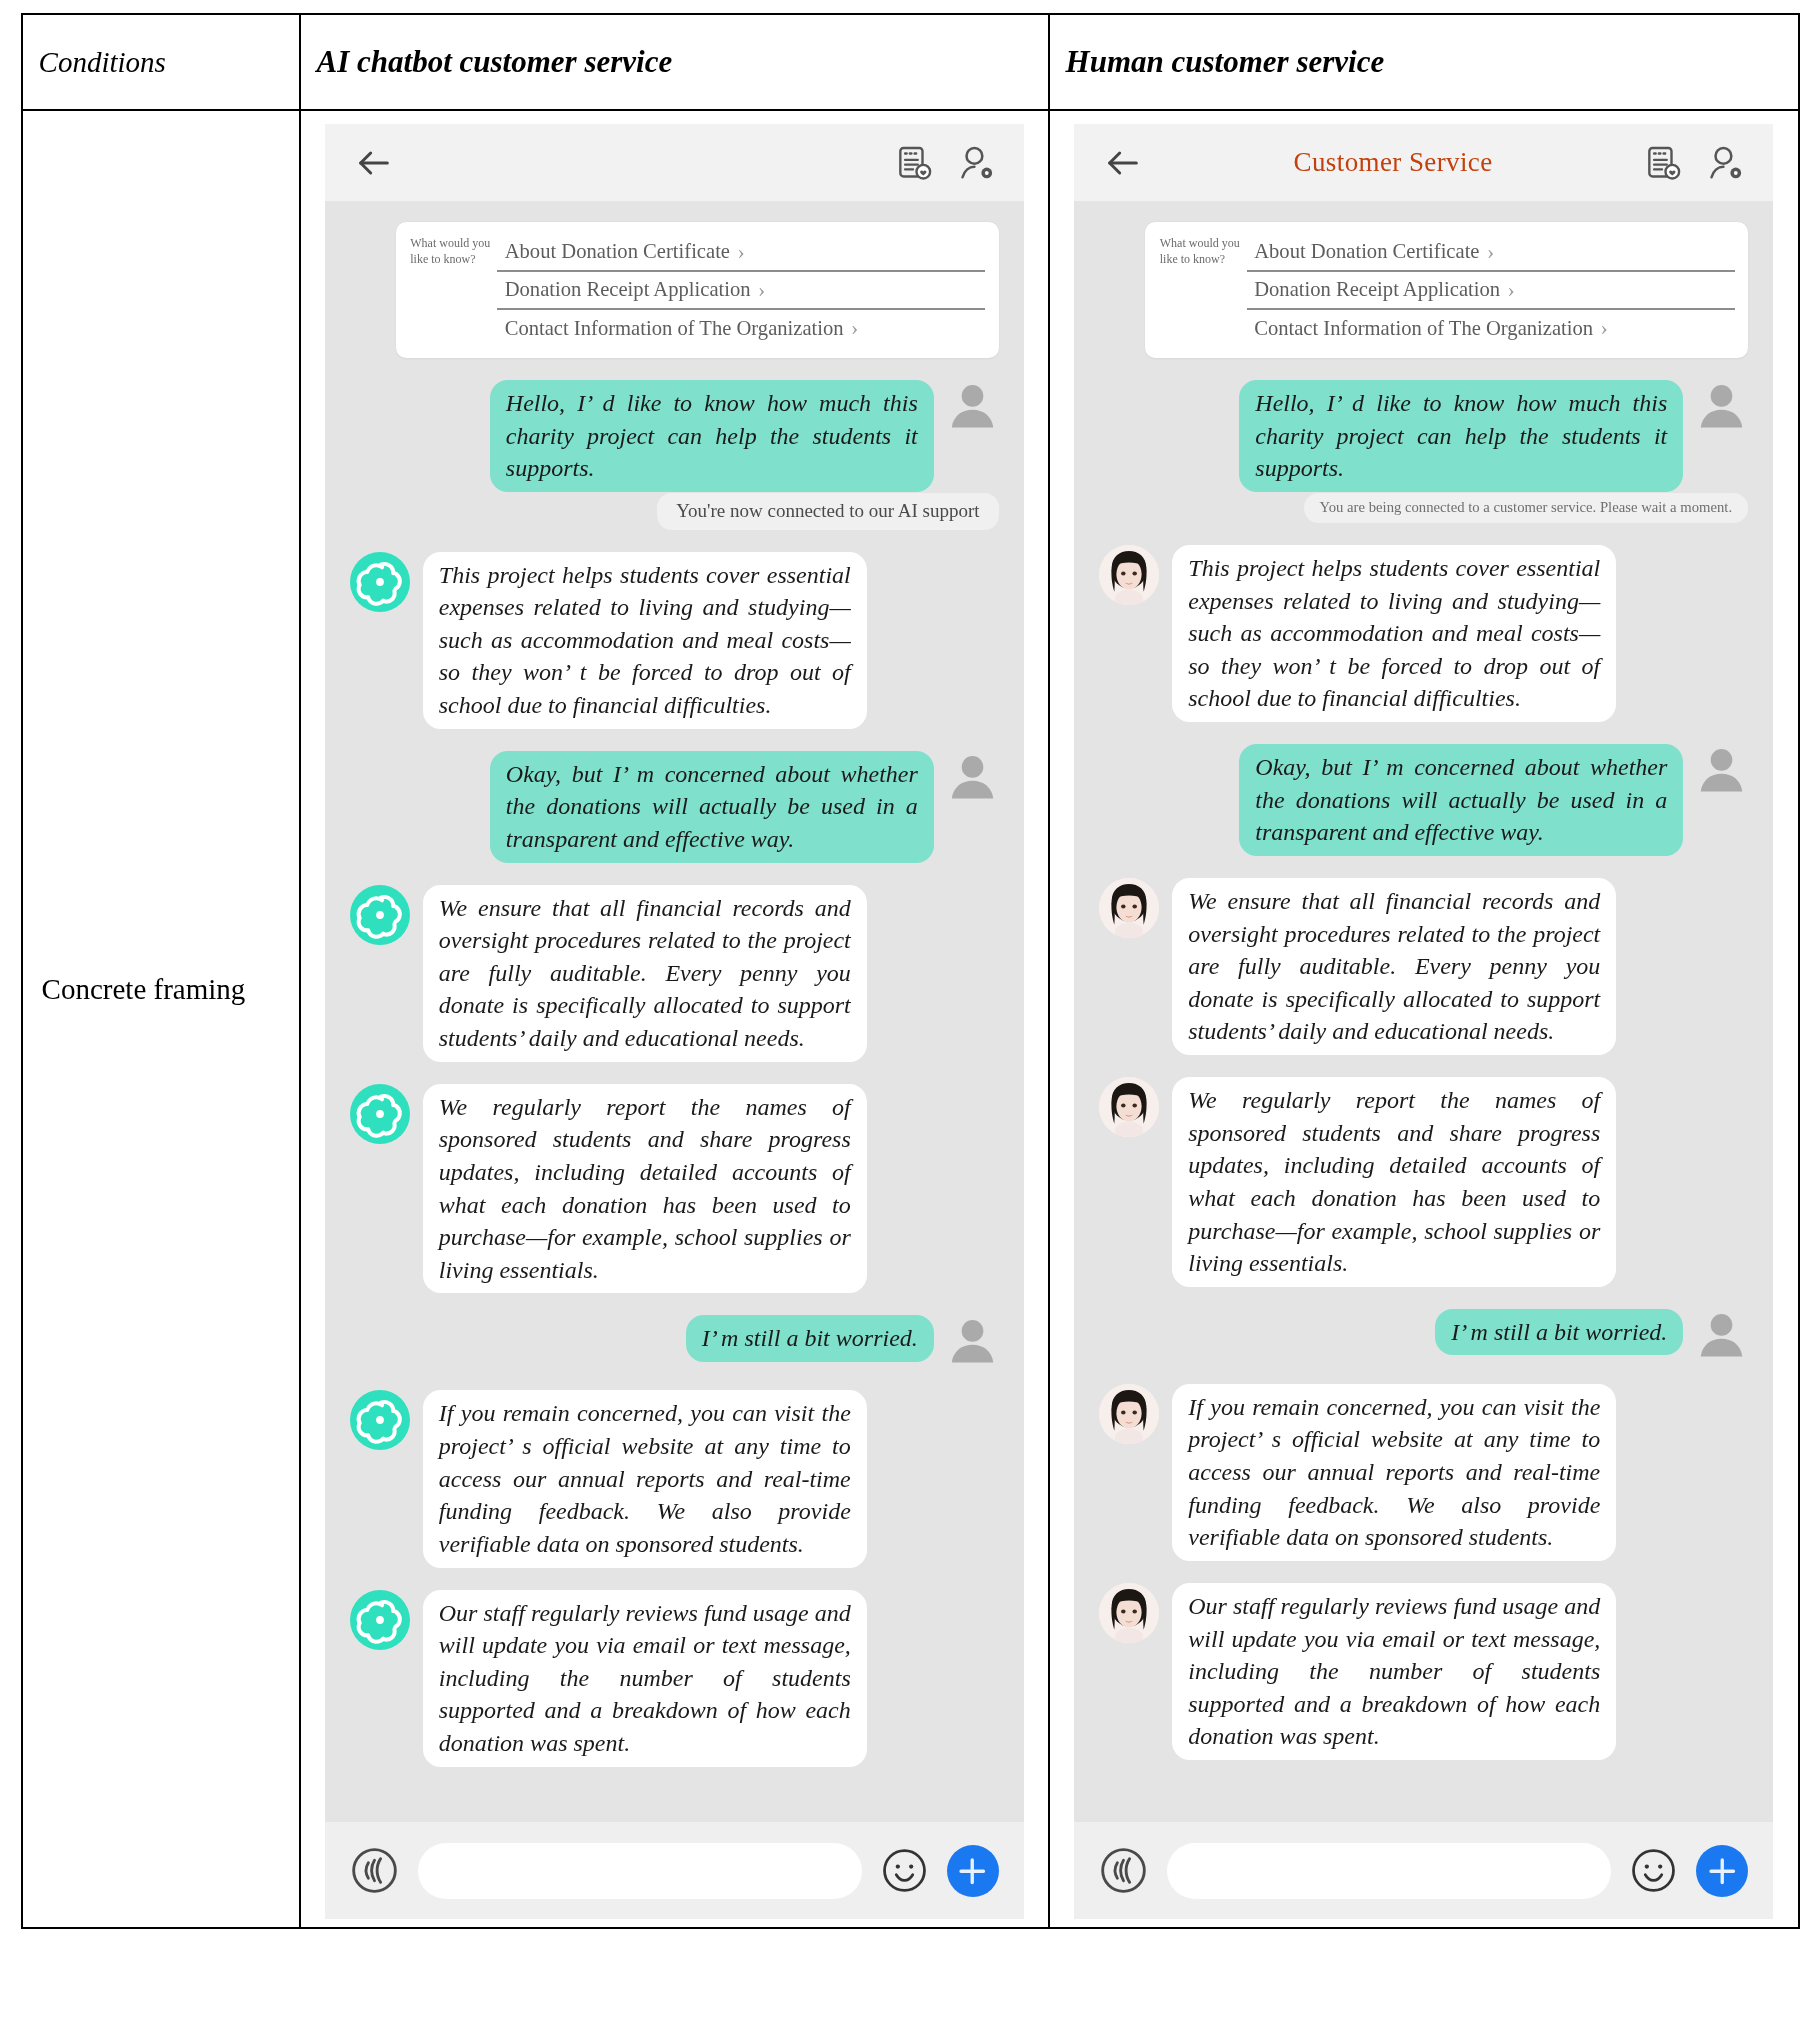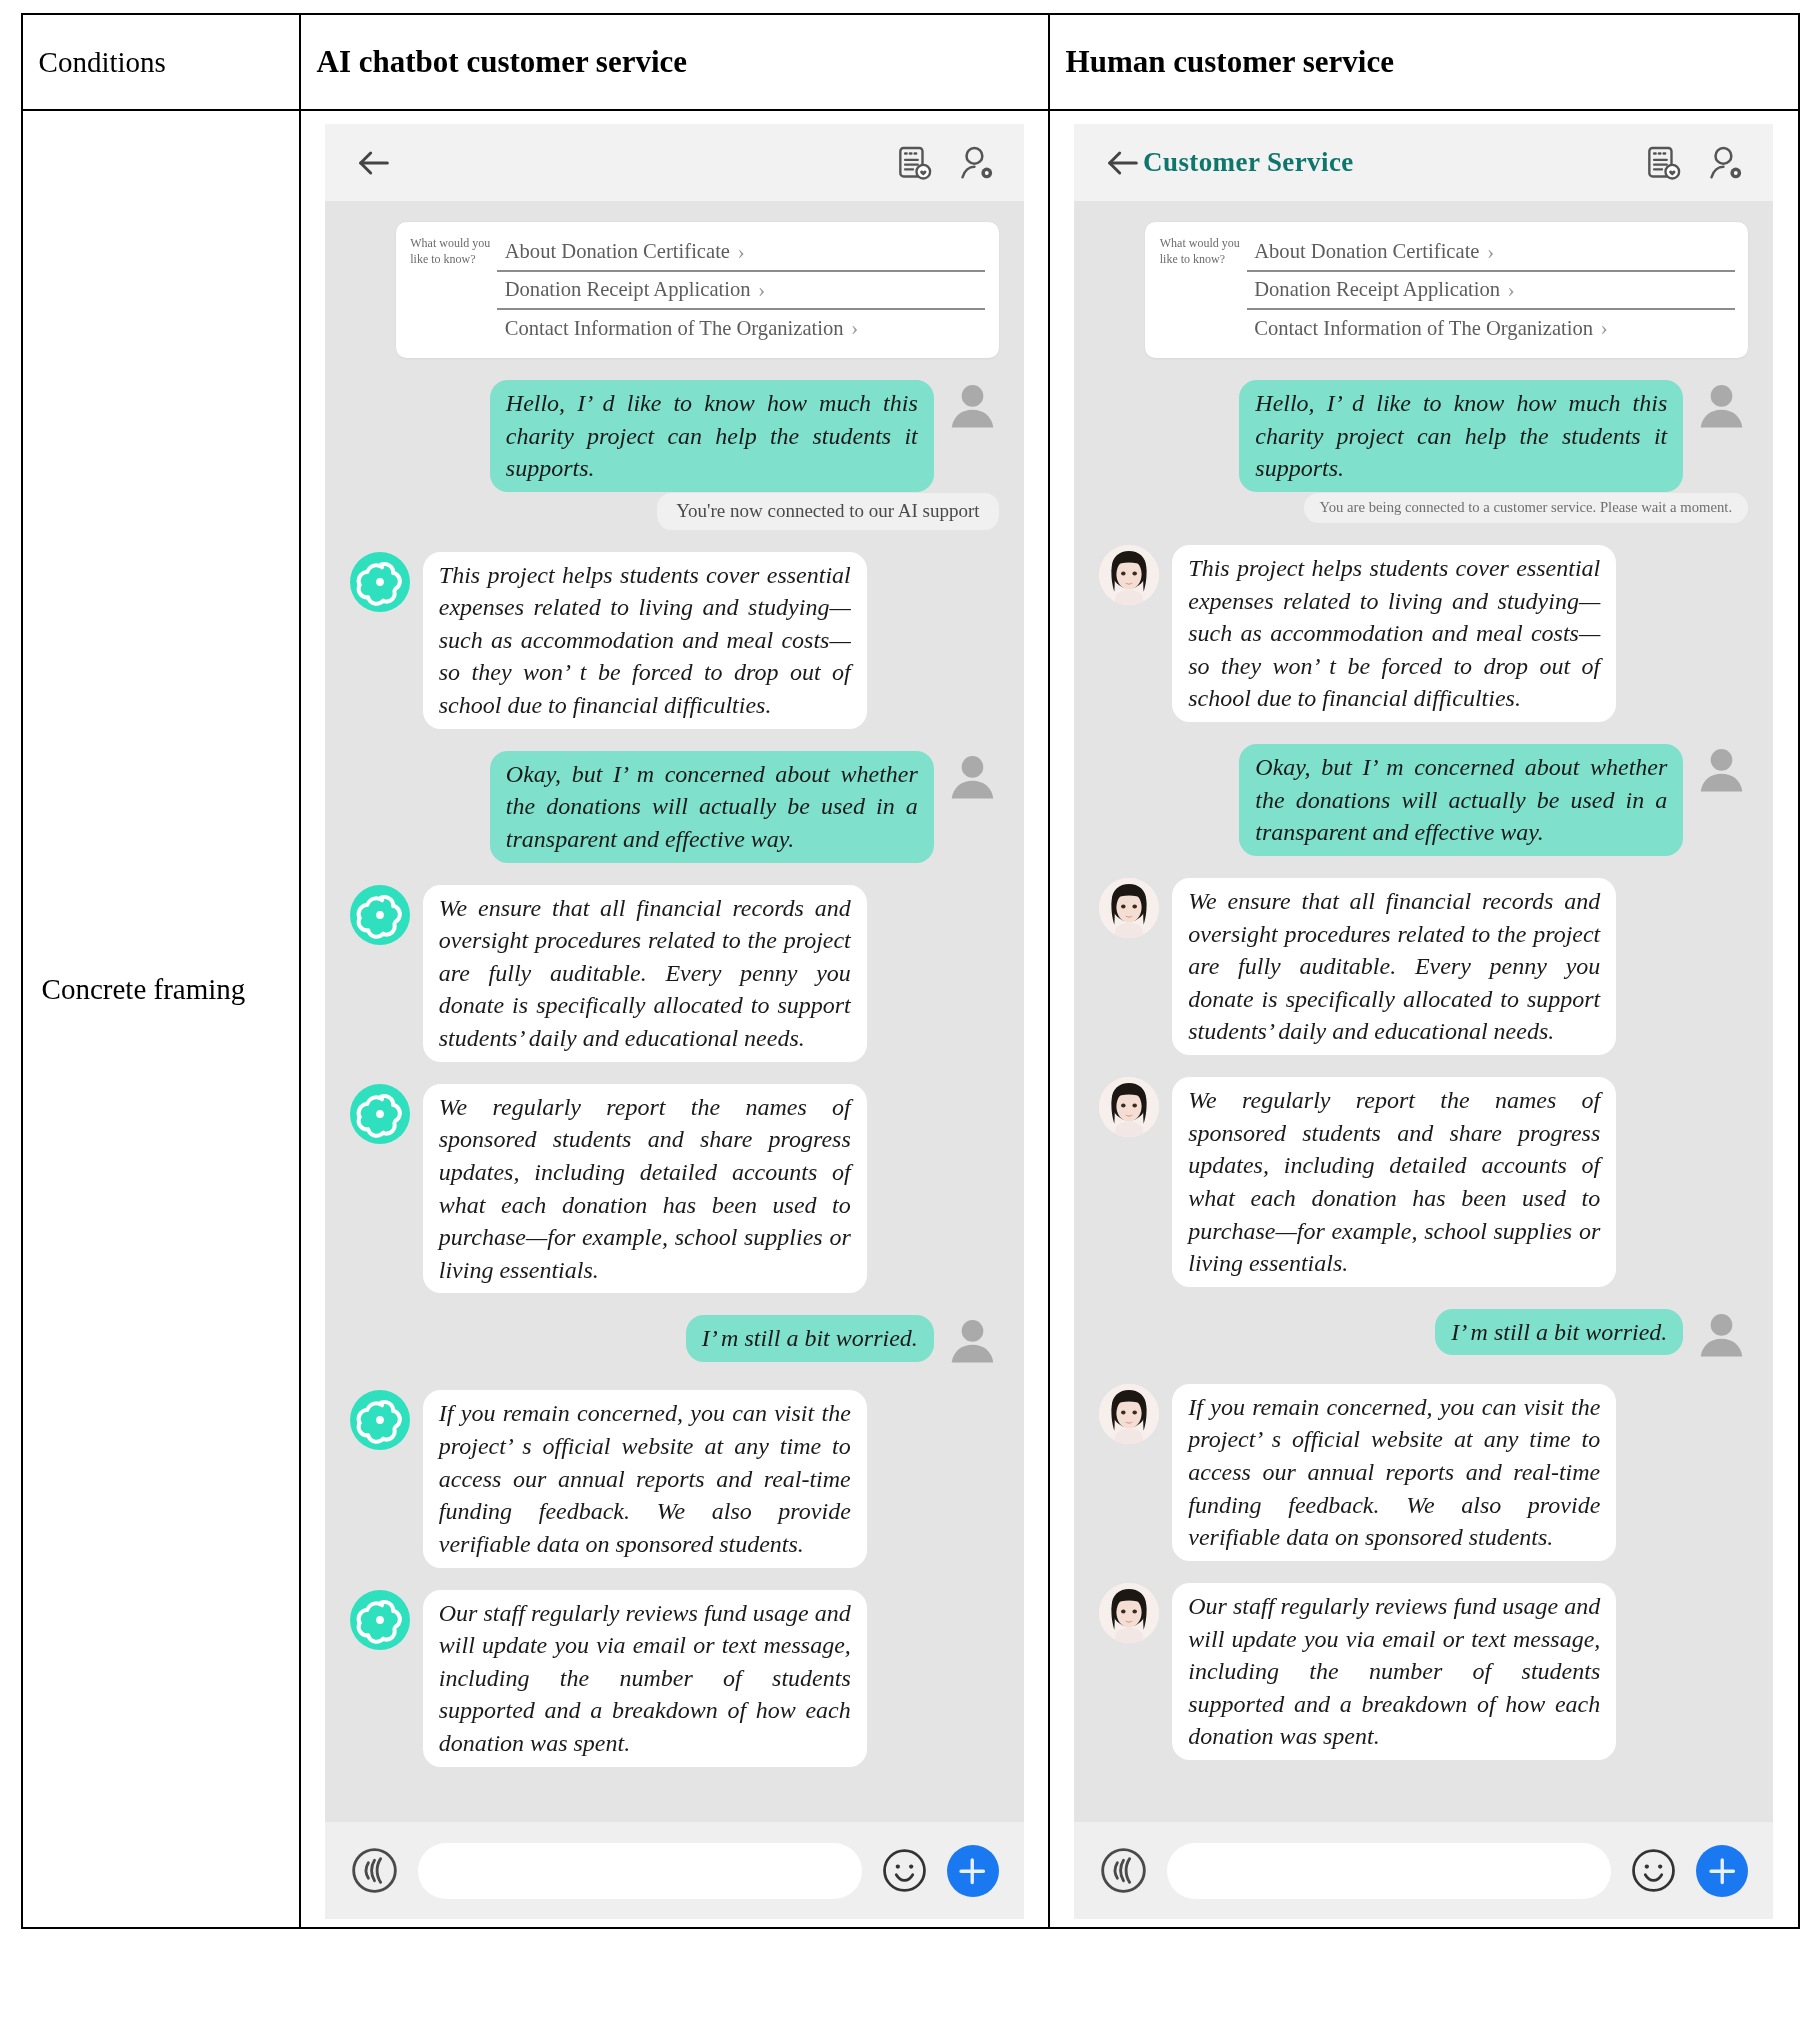--- a/index.html
+++ b/index.html
@@ -6,34 +6,34 @@
   body{width:1812px;height:2035px;font-family:"Liberation Serif",serif;}
 
   .sheet{width:1812px;height:2035px;position:relative;box-sizing:border-box;padding:13.2px 20.6px 13.2px 20.6px;}
 
   table.grid{border-collapse:collapse;width:1770px;table-layout:fixed;}
   table.grid td{border:2.2px solid #000;vertical-align:top;padding:0;}
   td.c-cond{width:276px;}
   td.c-ai{width:747px;}
   td.c-hu{width:748px;border-radius:31px;}
 
-  .hdr-cell{height:94px;vertical-align:middle;}
+  .hdr-cell{height:94px;vertical-align:middle;font-style:italic;}
   .hdr-inner{padding:0 16px;display:flex;align-items:center;height:94px;}
   .hdr-cond{font-size:29px;font-weight:400;color:#000;}
   .hdr-bold{font-size:31px;font-weight:bold;color:#000;}
 
   .cond-label{padding:861px 0 0 19px;font-size:29px;line-height:1.22;color:#000;}
 
   
   .phone-wrap{padding:13.2px 0 7.4px 0;display:flex;justify-content:center;}
   .phone{width:699px;background:#e4e4e4;position:relative;display:flex;flex-direction:column;min-height:1795px;}
 
   .topbar{height:77px;background:#f2f2f2;display:flex;align-items:center;padding:0 29px;box-sizing:border-box;position:relative;}
   .back-arrow{width:40px;height:40px;flex:0 0 auto;}
-  .top-title{flex:1;text-align:left;font-size:27px;color:#0f766e;letter-spacing:0.4px;font-weight:bold;}
+  .top-title{flex:1;text-align:center;font-size:27px;color:#c2410c;letter-spacing:0.4px;}
   .top-icons{display:flex;gap:25px;align-items:center;flex:0 0 auto;}
   .ic{width:38px;height:38px;}
 
   .thread{flex:1;padding:16px 25px 0 25px;box-sizing:border-box;}
 
   
   .menu-card{background:#fff;border-radius:10.3px;margin:4.4px 0 0 46px;padding:11.8px 13.2px 11.8px 14.7px;display:flex;box-shadow:0 0.7px 2.2px rgba(0,0,0,.06);}
   .menu-q{width:87px;flex:0 0 auto;font-size:12px;line-height:1.30;color:#6b6b6b;padding-top:2.9px;}
   .menu-list{flex:1;}
   .menu-row{display:flex;align-items:center;justify-content:flex-start;padding:6.6px 2.9px 6.6px 7.4px;}

